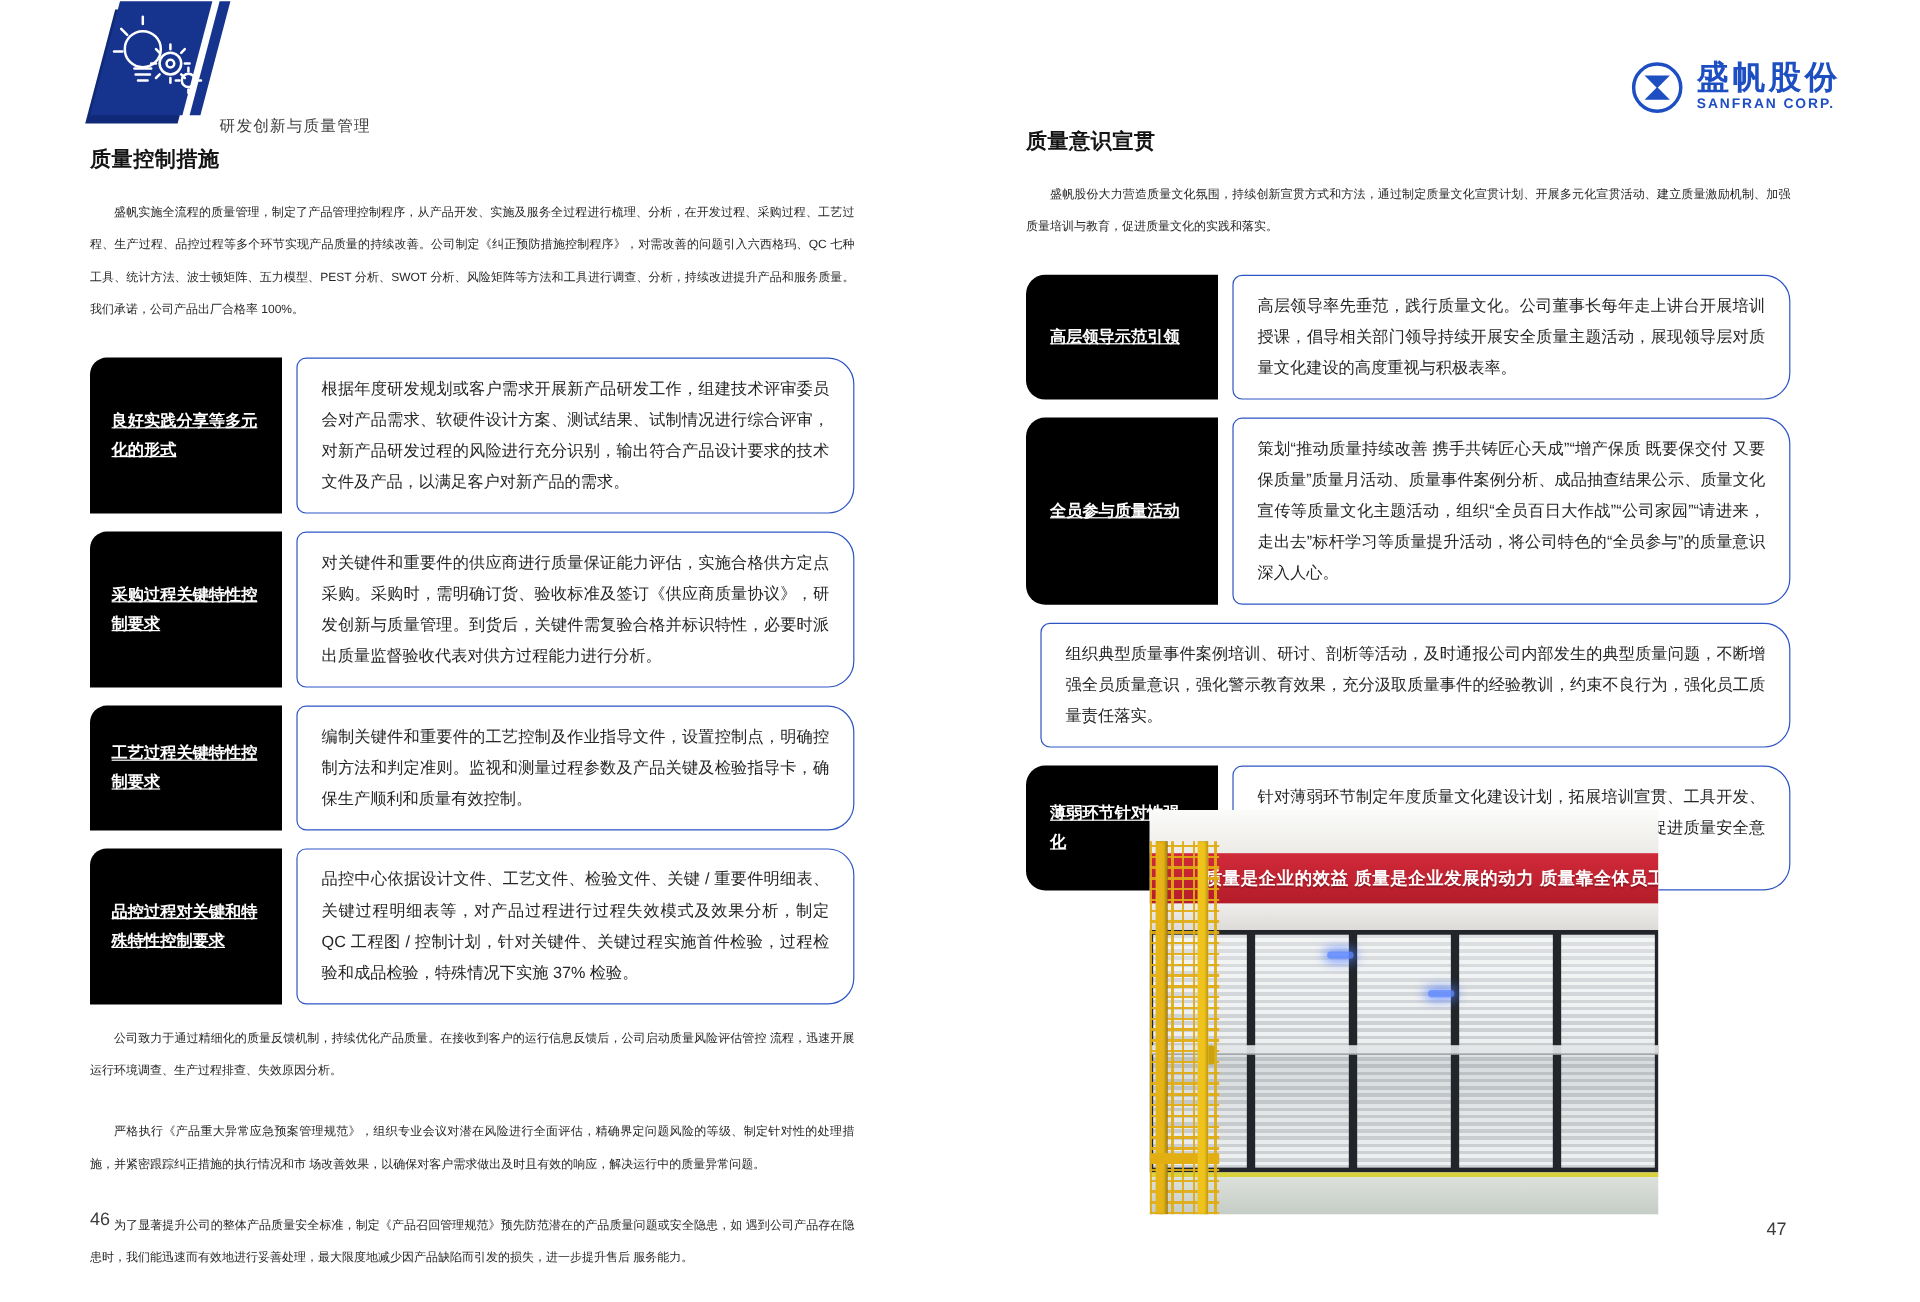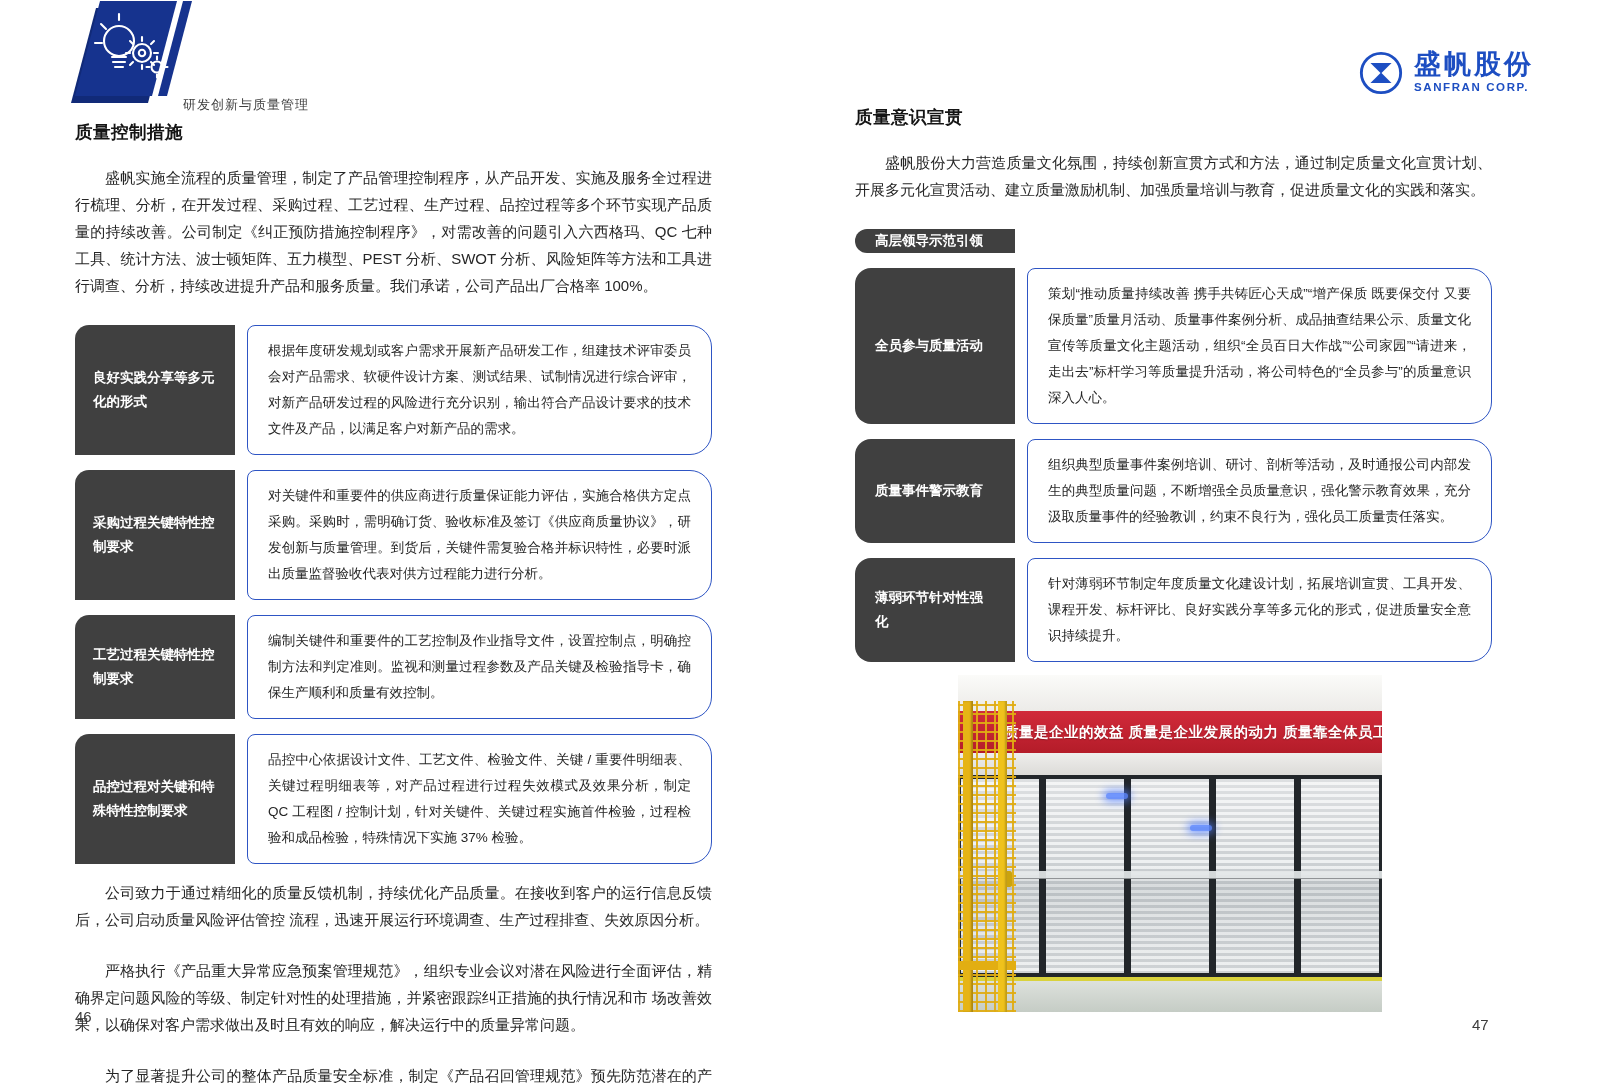--- a/index.html
+++ b/index.html
@@ -14,30 +14,31 @@
   .hdr-label{position:absolute;left:183px;top:64px;font-size:13px;color:#3f3f3f;letter-spacing:1px;margin-top:32px;}
   .logo{position:absolute;left:1358px;top:50px;display:flex;gap:10px;}
   .logo-text{display:flex;flex-direction:column;line-height:1.05;}
   .logo-cn{font-size:27px;font-weight:700;color:#1d4ec2;letter-spacing:3px;}
   .logo-en{font-size:11.5px;font-weight:700;color:#1d4ec2;letter-spacing:1.6px;margin-top:3px;}
   
   .col{position:absolute;width:637px;}
   .col-left{left:75px;top:120px;}
   .col-right{left:855px;top:105px;}
   h2.sec-title{margin:0 0 20px 0;font-size:17.5px;font-weight:700;color:#141414;letter-spacing:0.5px;}
-  p.body-p{margin:0 0 26px 0;font-size:15px;line-height:27px;text-align:justify;text-indent:2em;color:#262626;}
+  p.body-p{margin:0 0 26px 0;font-size:10px;line-height:27px;text-align:justify;text-indent:2em;color:#262626;}
   p.body-p.tight{margin-bottom:24px;}
   
   .fbox{display:flex;align-items:stretch;margin-bottom:15px;}
   .fbox-label{
-    width:160px;flex:0 0 160px;background:#404040;color:#ffffff;
+    width:160px;flex:0 0 160px;background:#000000;color:#ffffff;
     display:flex;align-items:center;
     font-size:13.5px;font-weight:700;line-height:24px;
     padding:0 18px;box-sizing:border-box;
     border-radius:14px 0 0 0;
+    text-decoration:underline;
   }
   .col-right .fbox-label{border-radius:16px 0 0 16px;width:160px;flex-basis:160px;padding:0 20px;}
   .fbox-gap{flex:0 0 12px;}
   .fbox-content{
     flex:1;border:1.5px solid #2e55c4;border-radius:8px 22px 22px 8px;
     padding:12px 20px;box-sizing:border-box;
     font-size:13.5px;line-height:26px;text-align:justify;color:#262626;
     display:flex;align-items:center;
   }
   .fbox-content>span{display:block;}
@@ -157,30 +158,32 @@
 </div>
 <div class="pagenum pagenum-l">46</div>
 
 <div class="col col-right">
   <h2 class="sec-title">质量意识宣贯</h2>
   <p class="body-p">盛帆股份大力营造质量文化氛围，持续创新宣贯方式和方法，通过制定质量文化宣贯计划、开展多元化宣贯活动、建立质量激励机制、加强质量培训与教育，促进质量文化的实践和落实。</p>
 
   <div class="fbox">
     <div class="fbox-label">高层领导示范引领</div>
     <div class="fbox-gap"></div>
+    <div class="fbox-content">
+        <span>高层领导率先垂范，践行质量文化。公司董事长每年走上讲台开展培训授课，倡导相关部门领导持续开展安全质量主题活动，展现领导层对质量文化建设的高度重视与积极表率。</span>
+      </div>
   </div>
   <div class="fbox">
     <div class="fbox-label">全员参与质量活动</div>
     <div class="fbox-gap"></div>
     <div class="fbox-content">
         <span>策划“推动质量持续改善 携手共铸匠心天成”“增产保质 既要保交付 又要保质量”质量月活动、质量事件案例分析、成品抽查结果公示、质量文化宣传等质量文化主题活动，组织“全员百日大作战”“公司家园”“请进来，走出去”标杆学习等质量提升活动，将公司特色的“全员参与”的质量意识深入人心。</span>
       </div>
   </div>
   <div class="fbox">
-    <div class="fbox-label">质量事件警示教育</div>
     <div class="fbox-gap"></div>
     <div class="fbox-content">
         <span>组织典型质量事件案例培训、研讨、剖析等活动，及时通报公司内部发生的典型质量问题，不断增强全员质量意识，强化警示教育效果，充分汲取质量事件的经验教训，约束不良行为，强化员工质量责任落实。</span>
       </div>
   </div>
   <div class="fbox">
     <div class="fbox-label">薄弱环节针对性强化</div>
     <div class="fbox-gap"></div>
     <div class="fbox-content">
         <span>针对薄弱环节制定年度质量文化建设计划，拓展培训宣贯、工具开发、课程开发、标杆评比、良好实践分享等多元化的形式，促进质量安全意识持续提升。</span>

